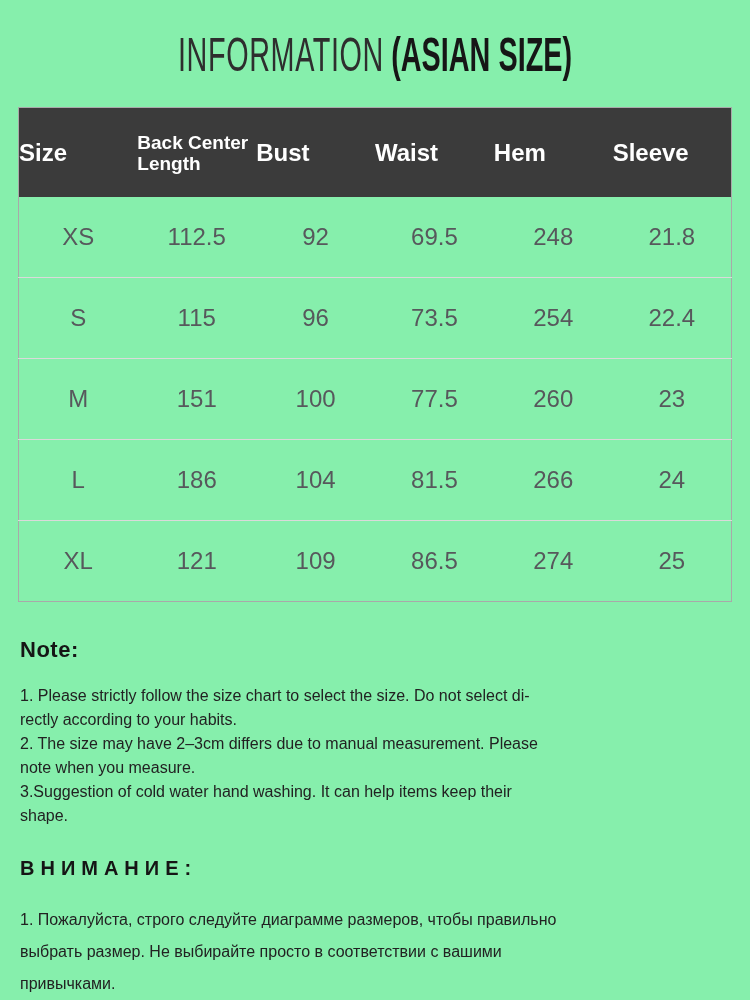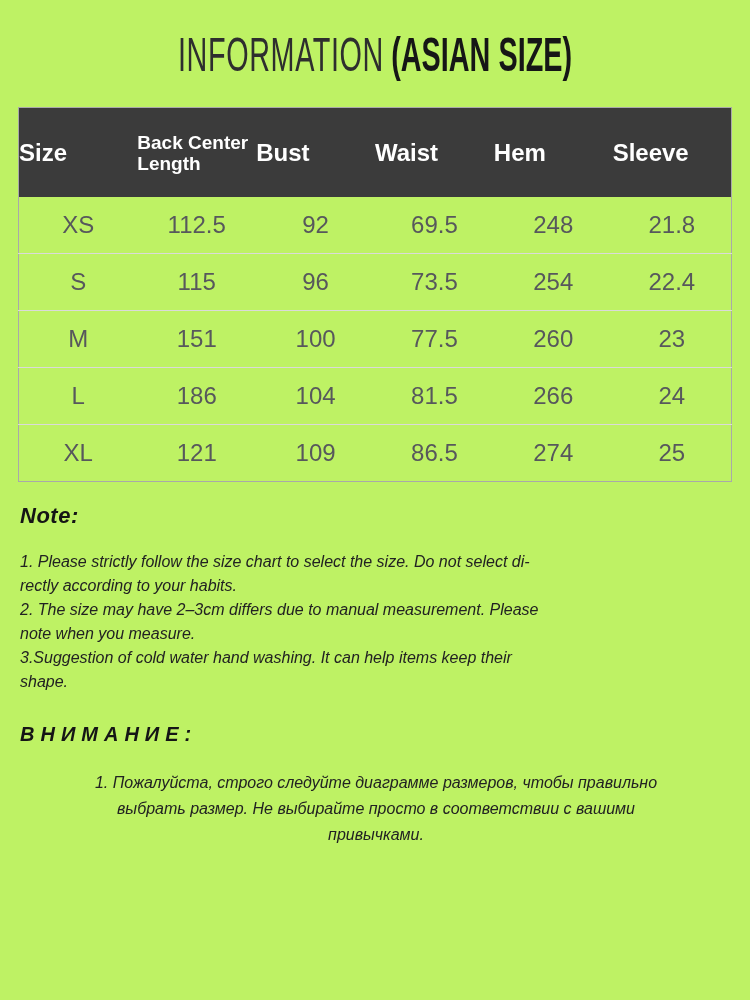--- a/index.html
+++ b/index.html
@@ -9,21 +9,21 @@
     width: 750px;
     height: 1000px;
     font-family: "Liberation Sans", sans-serif;
     -webkit-font-smoothing: antialiased;
   }
   .page {
     position: relative;
     width: 750px;
     height: 1000px;
     overflow: hidden;
-    background: #bef264;
+    background: #86efac;
   }
   
   .title {
     margin-top: 31px;
     text-align: center;
     font-size: 48px;
     line-height: 48px;
     white-space: nowrap;
     transform: scaleX(0.60);
     transform-origin: 50% 50%;
@@ -65,30 +65,29 @@
     white-space: pre-line;
   }
   .size-table tbody td {
     height: 56px;
     text-align: center;
     vertical-align: middle;
     font-size: 24px;
     font-weight: 400;
     color: #57585c;
     border-bottom: 1px solid #dadada;
-    padding: 0;
+    padding: 12px;
   }
   .size-table tbody tr:last-child td {
     border-bottom: none;
   }
   
   .notes {
-    margin: 22px 18px 0 20px;
+    margin: 36px 18px 0 20px;
     color: #232323;
-    font-style: italic;
   }
   .note-heading {
     font-size: 22px;
     line-height: 24px;
     font-weight: 700;
     color: #151515;
     letter-spacing: 0.5px;
   }
   .note-items {
     margin-top: 22px;
@@ -104,22 +103,21 @@
     font-size: 20px;
     line-height: 26px;
     font-weight: 700;
     letter-spacing: 6px;
     color: #151515;
   }
   .ru-items {
     margin-top: 23px;
   }
   .ru-items .note-item {
-    line-height: 26px;
-    text-align: center;
+    line-height: 32px;
   }
 </style>
 </head>
 <body>
 
 <div class="page">
 
   <div class="title">
     <span class="light">INFORMATION</span><span class="bold">(ASIAN SIZE)</span>
   </div>

